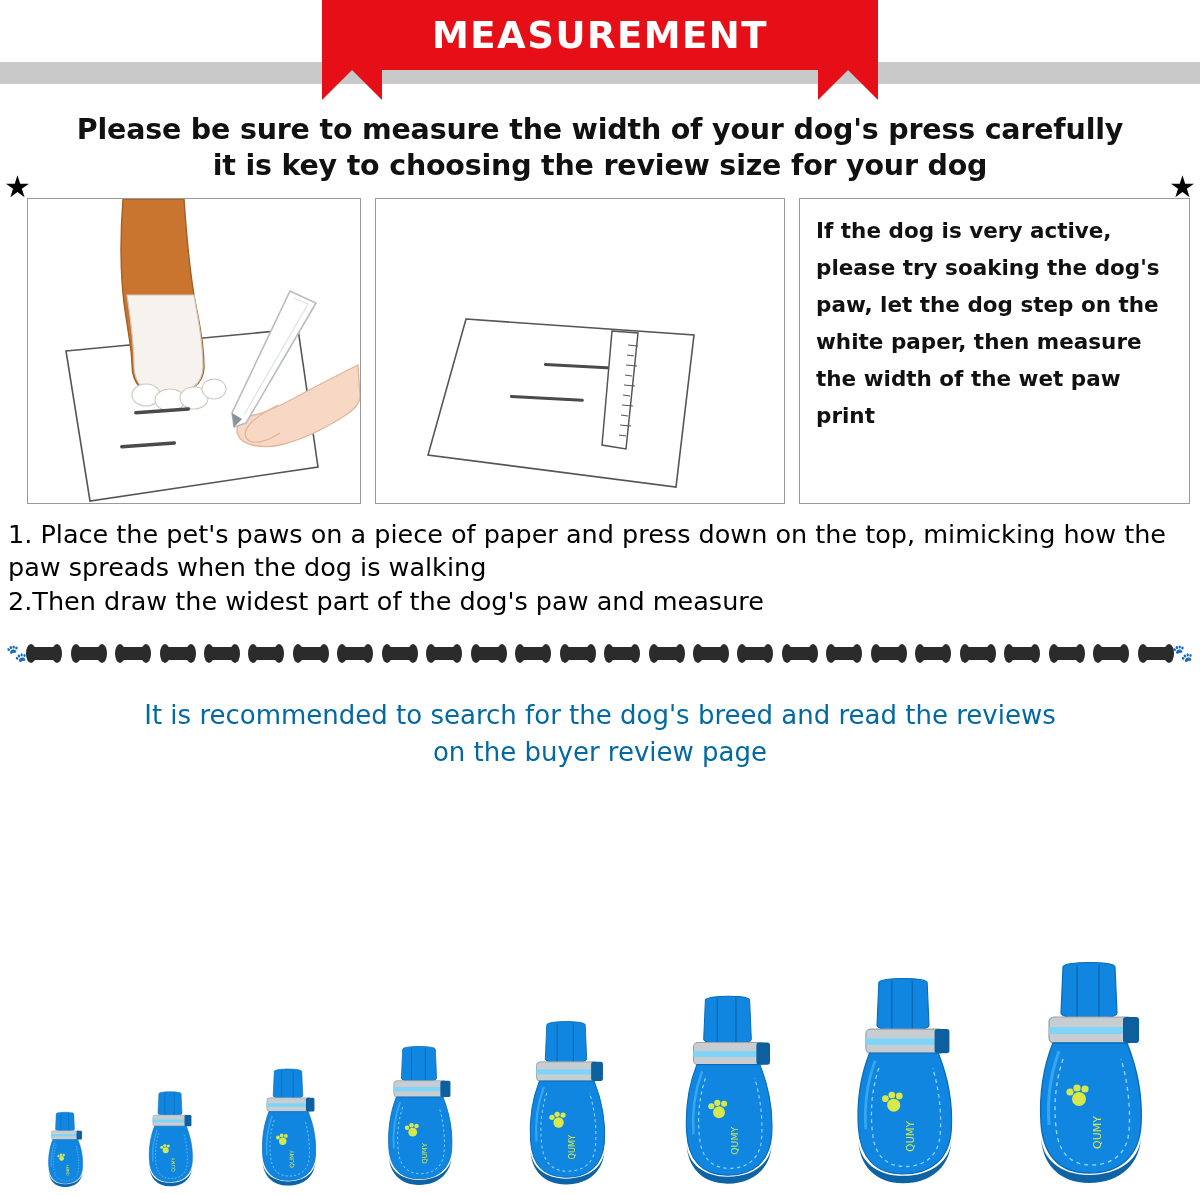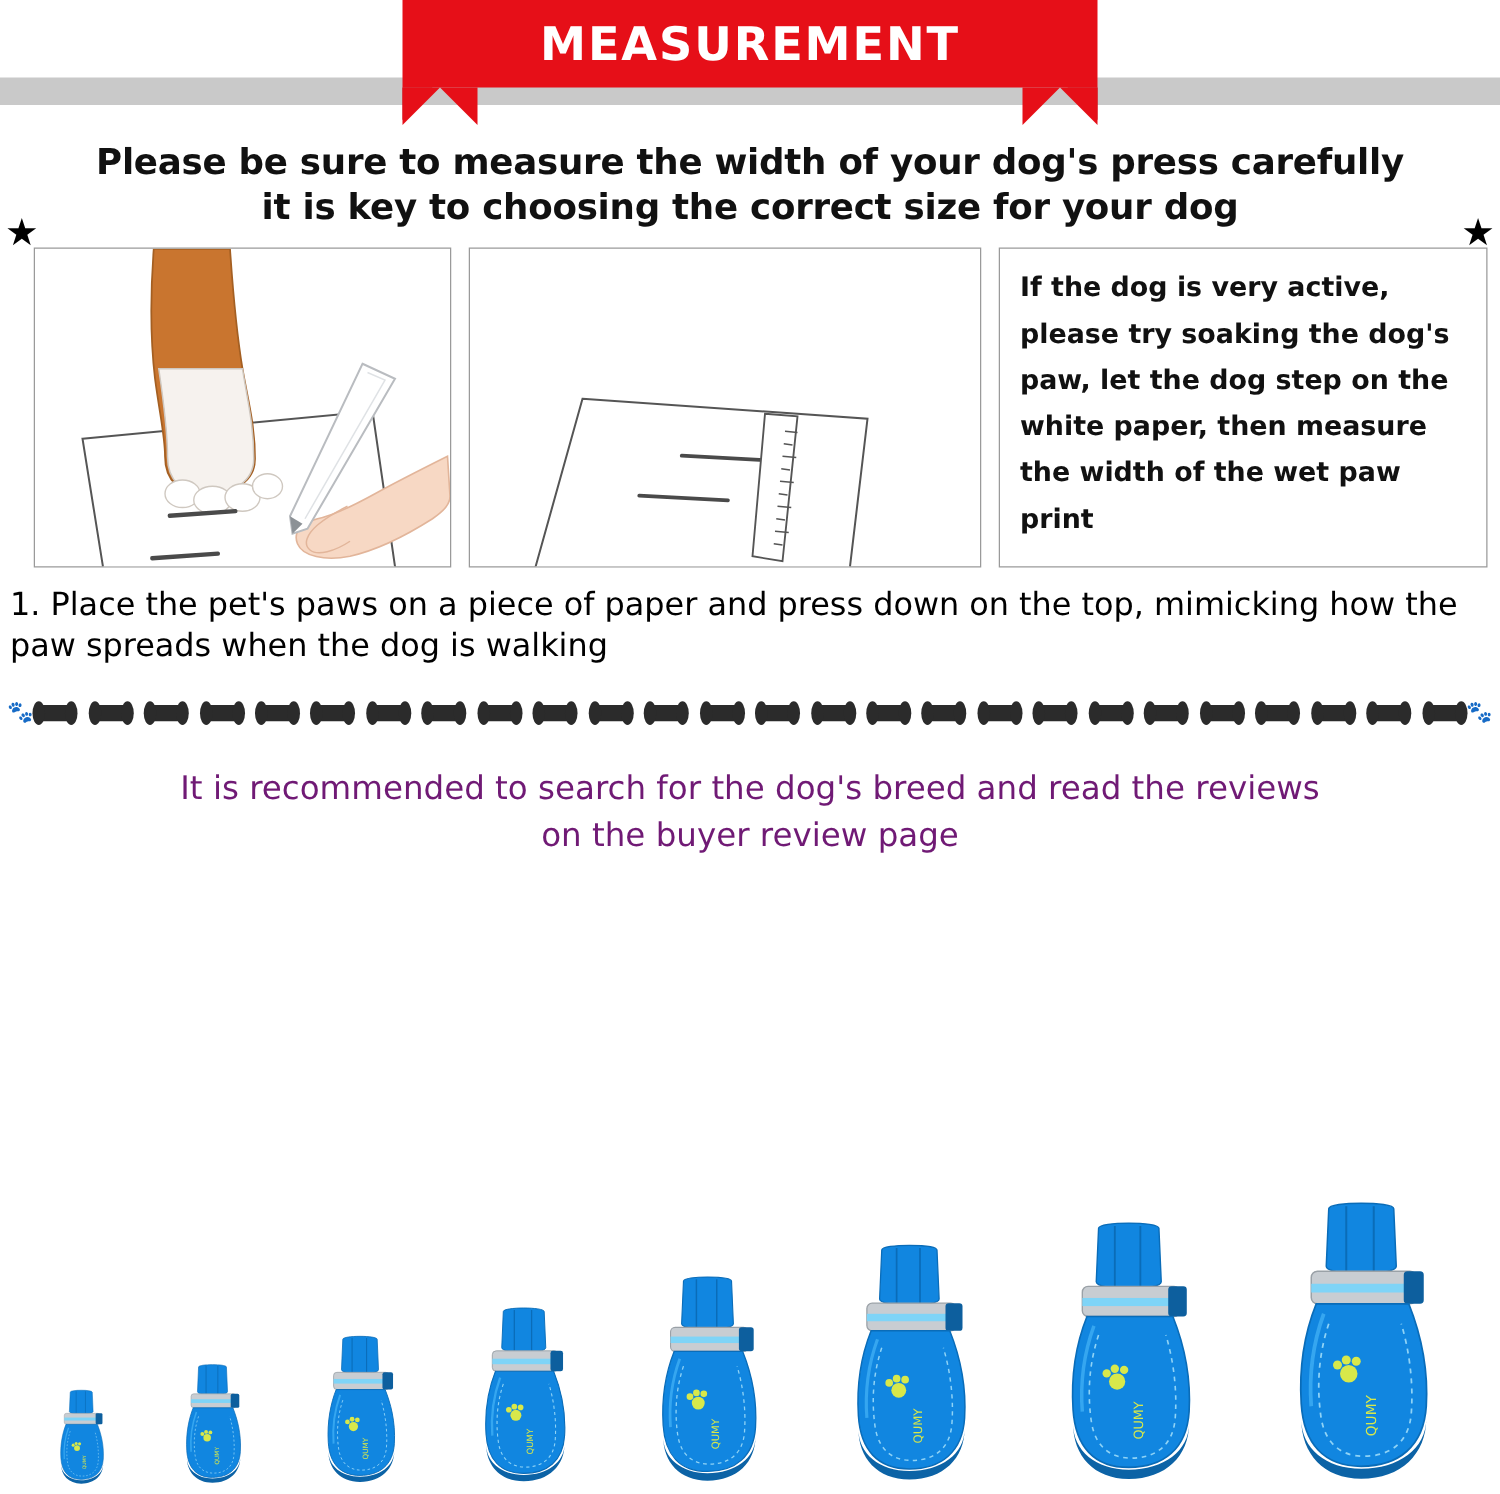--- a/index.html
+++ b/index.html
@@ -98,21 +98,21 @@
     line-height: 1;
   }
   .star.left { left: 4px; top: 172px; }
   .star.right { right: 4px; top: 172px; }
 
   
   .panels {
     margin: 14px 10px 0 10px;
     display: flex;
     gap: 14px;
-    height: 256px;
+    height: 306px;
     padding-left: 17px;
   }
   .panel {
     border: 1px solid #9a9a9a;
     background: #fff;
     position: relative;
     overflow: hidden;
   }
   .panel.p1 { width: 332px; }
   .panel.p2 { width: 408px; }
@@ -180,21 +180,21 @@
   }
   .bone::before { left: -5px; }
   .bone::after { right: -5px; }
 
   
   .recommend {
     margin: 30px 30px 0 30px;
     text-align: center;
     font-size: 26px;
     line-height: 1.45;
-    color: #701a75;
+    color: #0369a1;
   }
 
   
   .boots {
     position: absolute;
     left: 0;
     bottom: 0;
     width: 1200px;
     height: 260px;
     display: flex;
@@ -214,21 +214,21 @@
   <div class="ribbon-notch-r"></div>
   <div class="ribbon-tail left"></div>
   <div class="ribbon-tail right"></div>
   <div class="ribbon">
     <span class="ribbon-title">MEASUREMENT</span>
   </div>
 </div>
 
 <div class="headline">
   <div>Please be sure to measure the width of your dog's press carefully</div>
-  <div>it is key to choosing the correct size for your dog</div>
+  <div>it is key to choosing the review size for your dog</div>
 </div>
 <span class="star left">★</span>
 <span class="star right">★</span>
 
 <div class="panels">
 
   <div class="panel p1">
     <svg class="ill1" viewBox="0 0 332 340" width="332" height="340">
 
       <polygon points="38,152 270,130 290,268 62,302" fill="#ffffff" stroke="#555" stroke-width="1.6"></polygon>
@@ -280,20 +280,21 @@
     </svg>
   </div>
 
   <div class="panel p3">
     <div class="note-text">If the dog is very active, please try soaking the dog's paw, let the dog step on the white paper, then measure the width of the wet paw print</div>
   </div>
 </div>
 
 <div class="steps">
   <p>1. Place the pet's paws on a piece of paper and press down on the top, mimicking how the paw spreads when the dog is walking</p>
+  <p>2.Then draw the widest part of the dog's paw and measure</p>
 </div>
 
 <div class="divider">
   <span class="paw-end">🐾</span>
   <span class="bones" id="bones">
       <span class="bone" style="background: rgb(43, 43, 43);"></span>
       <span class="bone" style="background: rgb(43, 43, 43);"></span>
       <span class="bone" style="background: rgb(43, 43, 43);"></span>
       <span class="bone" style="background: rgb(43, 43, 43);"></span>
       <span class="bone" style="background: rgb(43, 43, 43);"></span>

